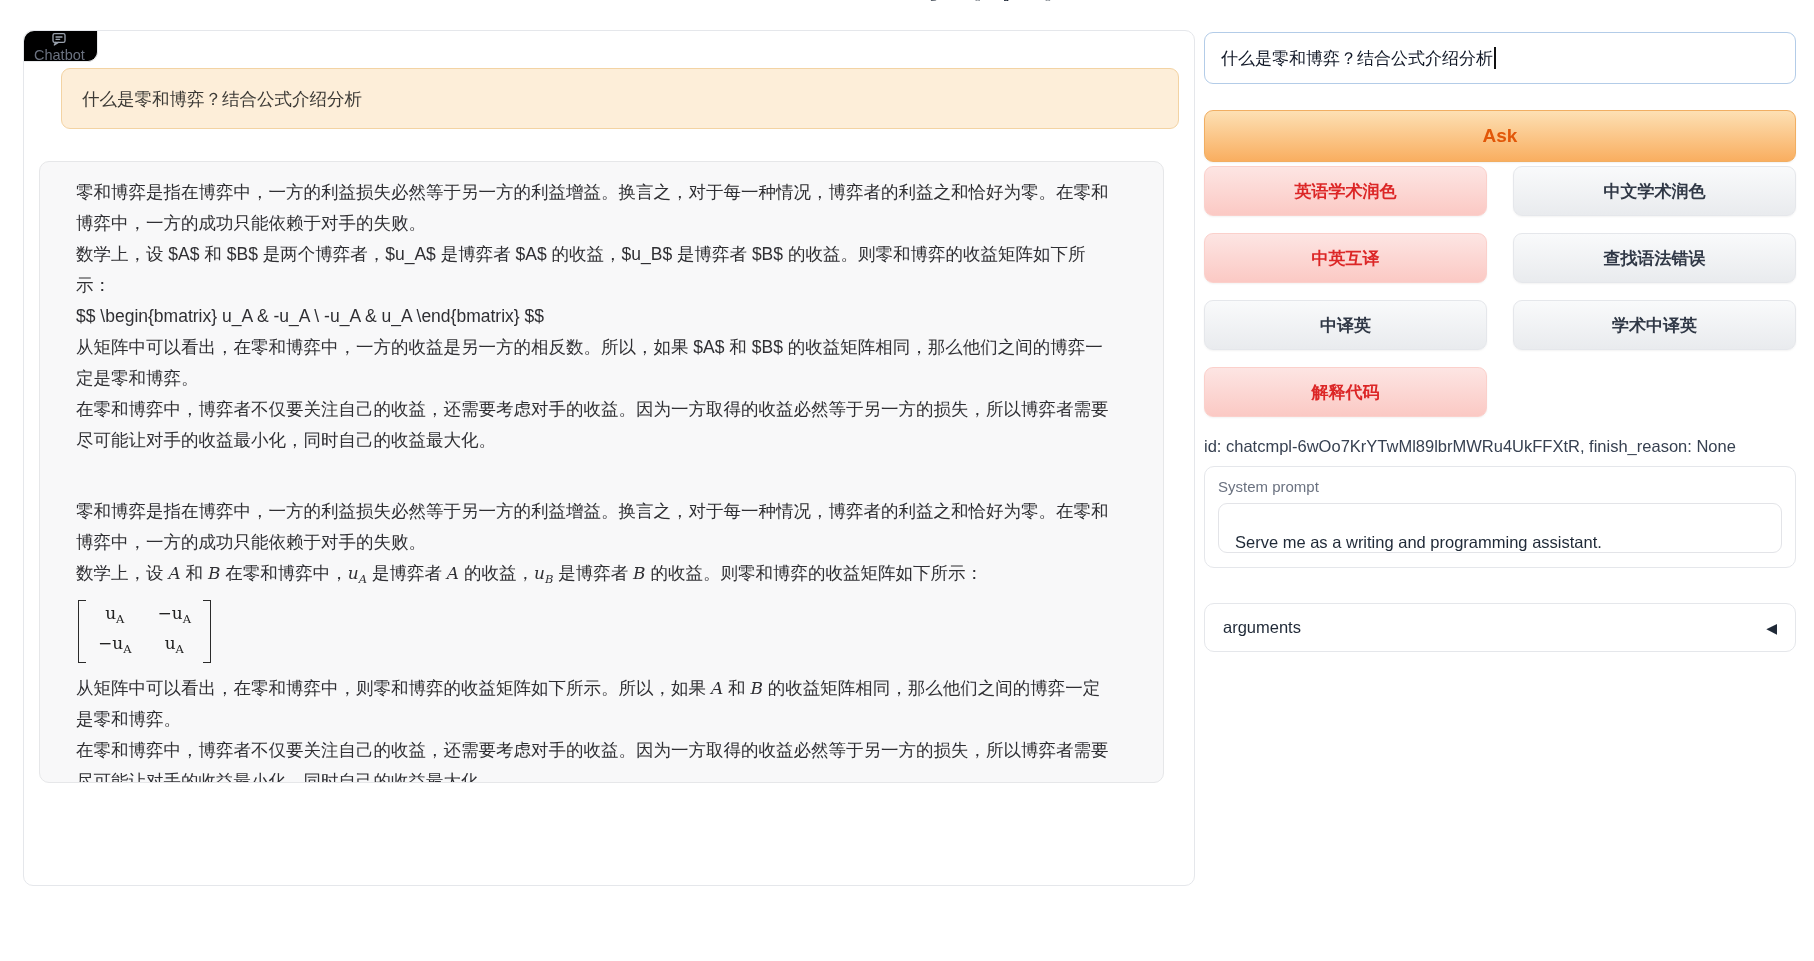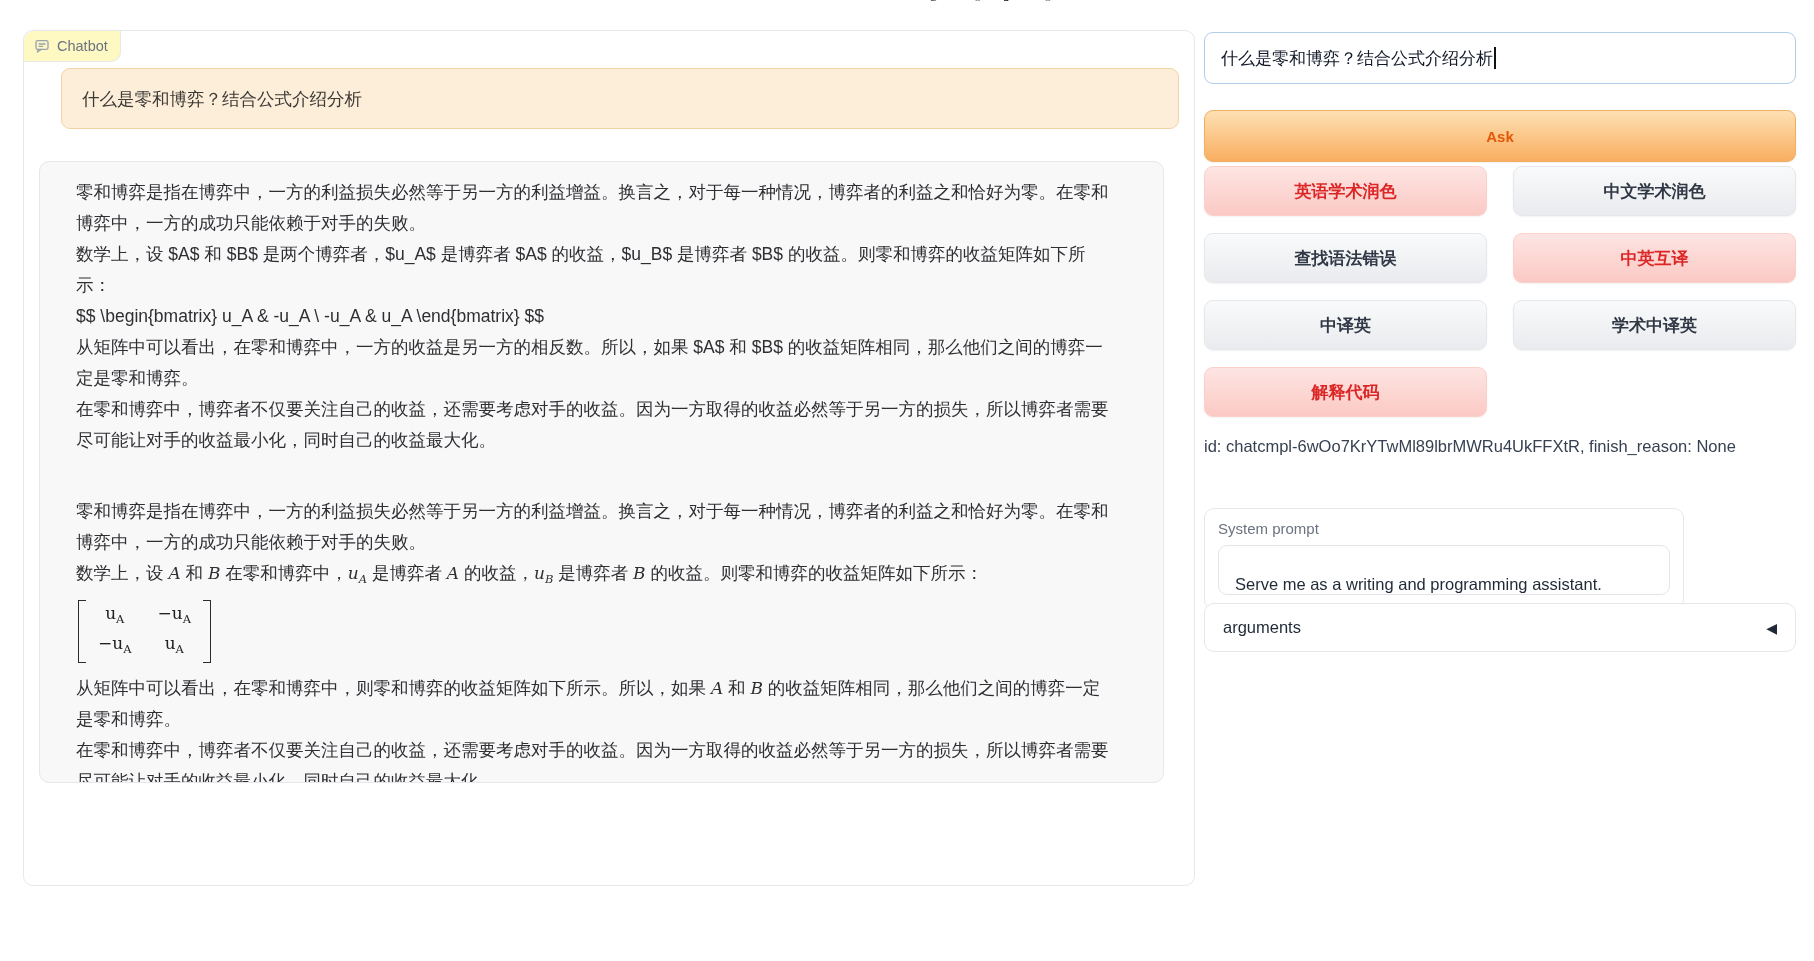--- a/index.html
+++ b/index.html
@@ -8,23 +8,23 @@
   .canvas { position:relative; width:1814px; height:961px; background:#fff; overflow:hidden; }
 
   
   .title-clip { position:absolute; top:0; left:0; width:100%; height:9px; overflow:hidden; text-align:center; }
   .title-clip h1 { margin:-46px 0 0 0; font-size:40px; line-height:54px; font-weight:700; color:#1f2937; }
 
   
   .chat-panel { position:absolute; left:23px; top:30px; width:1172px; height:856px;
     border:1px solid #e5e7eb; border-radius:10px; background:#fff; }
   .chat-chip { position:absolute; left:0px; top:0px; height:31px; padding:0 12px 0 10px;
-    display:flex; align-items:center; gap:7px; background:#fef9c3; border:1px solid #e7e8ea;
+    display:flex; align-items:center; background:#000000; border:1px solid #e7e8ea;
     border-top:none; border-left:none; border-top-left-radius:10px; border-bottom-right-radius:10px;
-    color:#6b7280; font-size:14.5px; }
+    color:#6b7280; font-size:14.5px;flex-direction:column; }
   .chat-chip svg { display:block; }
 
   .bubble-user { position:absolute; left:37px; top:37px; width:1118px; height:61px;
     background:#fdeed9; border:1px solid #f3d3a3; border-radius:9px;
     display:flex; align-items:center; padding:0 20px; font-size:17.5px; color:#3c3a36; }
 
   .bubble-bot { position:absolute; left:15px; top:130px; width:1125px; height:622px;
     background:#f8f8f9; border:1px solid #e6e7e9; border-radius:10px;
     padding:15px 52px 18px 36px; font-size:17.5px; line-height:31px; color:#2f2f33; overflow:hidden; }
   .bubble-bot .blk { margin:0; }
@@ -43,38 +43,38 @@
 
   
   .prompt-input { position:absolute; left:1204px; top:32px; width:592px; height:52px;
     border:1.6px solid #b3cce8; border-radius:9px; background:#fff;
     display:flex; align-items:center; padding:0 16px; font-size:17px; color:#111827; }
   .caret { display:inline-block; width:2px; height:22px; background:#111; margin-left:1px; vertical-align:-4px; }
 
   .ask-btn { position:absolute; left:1204px; top:110px; width:592px; height:52px;
     border:1px solid #f1ae62; border-radius:9px;
     background:linear-gradient(180deg,#fde0b4 0%,#f9ae60 100%);
-    font-size:15px; font-weight:700; color:#e25708;
+    font-size:19px; font-weight:700; color:#e25708;
     display:flex; align-items:center; justify-content:center; cursor:pointer;
     box-shadow:0 1px 2px rgba(0,0,0,0.06); }
 
   .btn-grid { position:absolute; left:1204px; top:166px; width:592px;
     display:grid; grid-template-columns:283px 283px; column-gap:26px; row-gap:17px; }
   .qbtn { height:50px; border-radius:9px; font-size:17px; font-weight:700;
     display:flex; align-items:center; justify-content:center; cursor:pointer;
     box-shadow:0 1px 2px rgba(0,0,0,0.05); }
   .qbtn.gray { background:linear-gradient(180deg,#f9fafb 0%,#e9ebee 100%);
     border:1px solid #e5e7eb; color:#303846; }
   .qbtn.pink { background:linear-gradient(180deg,#fde5e3 0%,#fbc9c4 100%);
     border:1px solid #fbd0cb; color:#dc2626; }
 
   .id-line { position:absolute; left:1204px; top:437px; width:592px;
     font-size:16.5px; color:#374151; }
 
-  .sys-group { position:absolute; left:1204px; top:508px; width:480px; height:102px;
+  .sys-group { position:absolute; left:1204px; top:466px; width:592px; height:102px;
     border:1px solid #e5e7eb; border-radius:10px; background:#fff; padding:11px 13px; }
   .sys-label { font-size:15px; color:#6b7280; }
   .sys-input { margin-top:8px; height:50px; border:1px solid #e3e4e8; border-radius:9px;
     background:#fff; display:flex; align-items:flex-end; padding:0 16px;
     font-size:16.5px; color:#1f2937; }
 
   .accordion { position:absolute; left:1204px; top:603px; width:592px; height:49px;
     border:1px solid #e5e7eb; border-radius:10px; background:#fff;
     display:flex; align-items:center; justify-content:space-between; padding:0 18px;
     cursor:pointer; }
@@ -144,25 +144,25 @@
     <span>Ask</span>
   </div>
 
   <div class="btn-grid">
     <div class="qbtn pink">
         <span>英语学术润色</span>
       </div>
     <div class="qbtn gray">
         <span>中文学术润色</span>
       </div>
+    <div class="qbtn pink">
+        <span>中英互译</span>
+      </div>
     <div class="qbtn gray">
         <span>查找语法错误</span>
-      </div>
-    <div class="qbtn pink">
-        <span>中英互译</span>
       </div>
     <div class="qbtn gray">
         <span>中译英</span>
       </div>
     <div class="qbtn gray">
         <span>学术中译英</span>
       </div>
     <div class="qbtn pink">
         <span>解释代码</span>
       </div>

